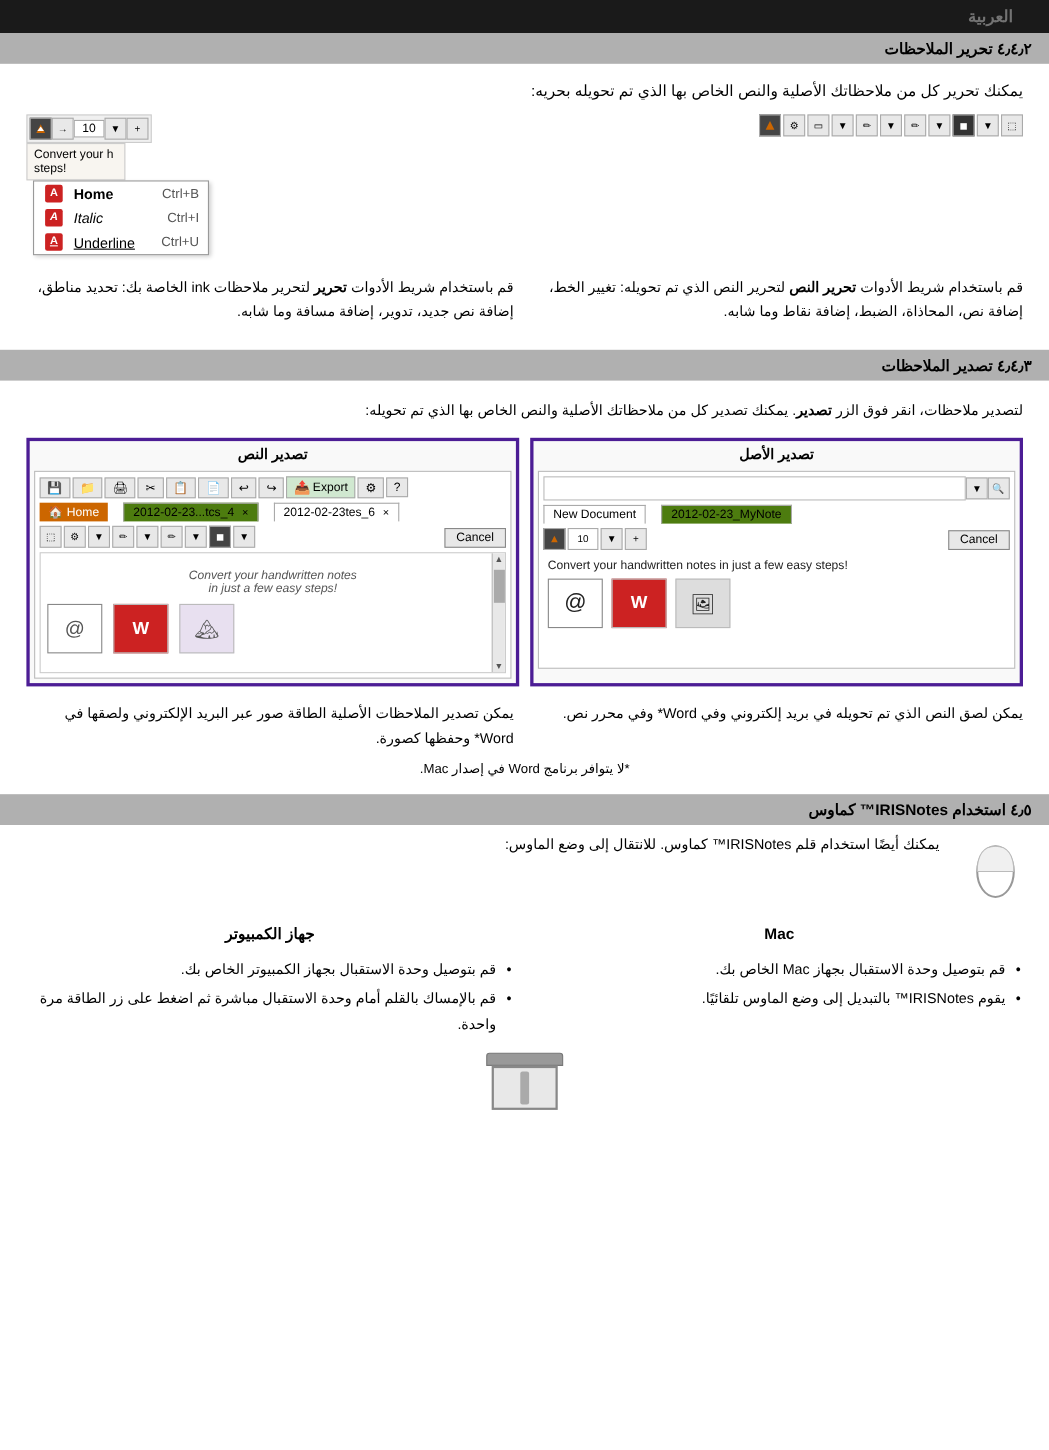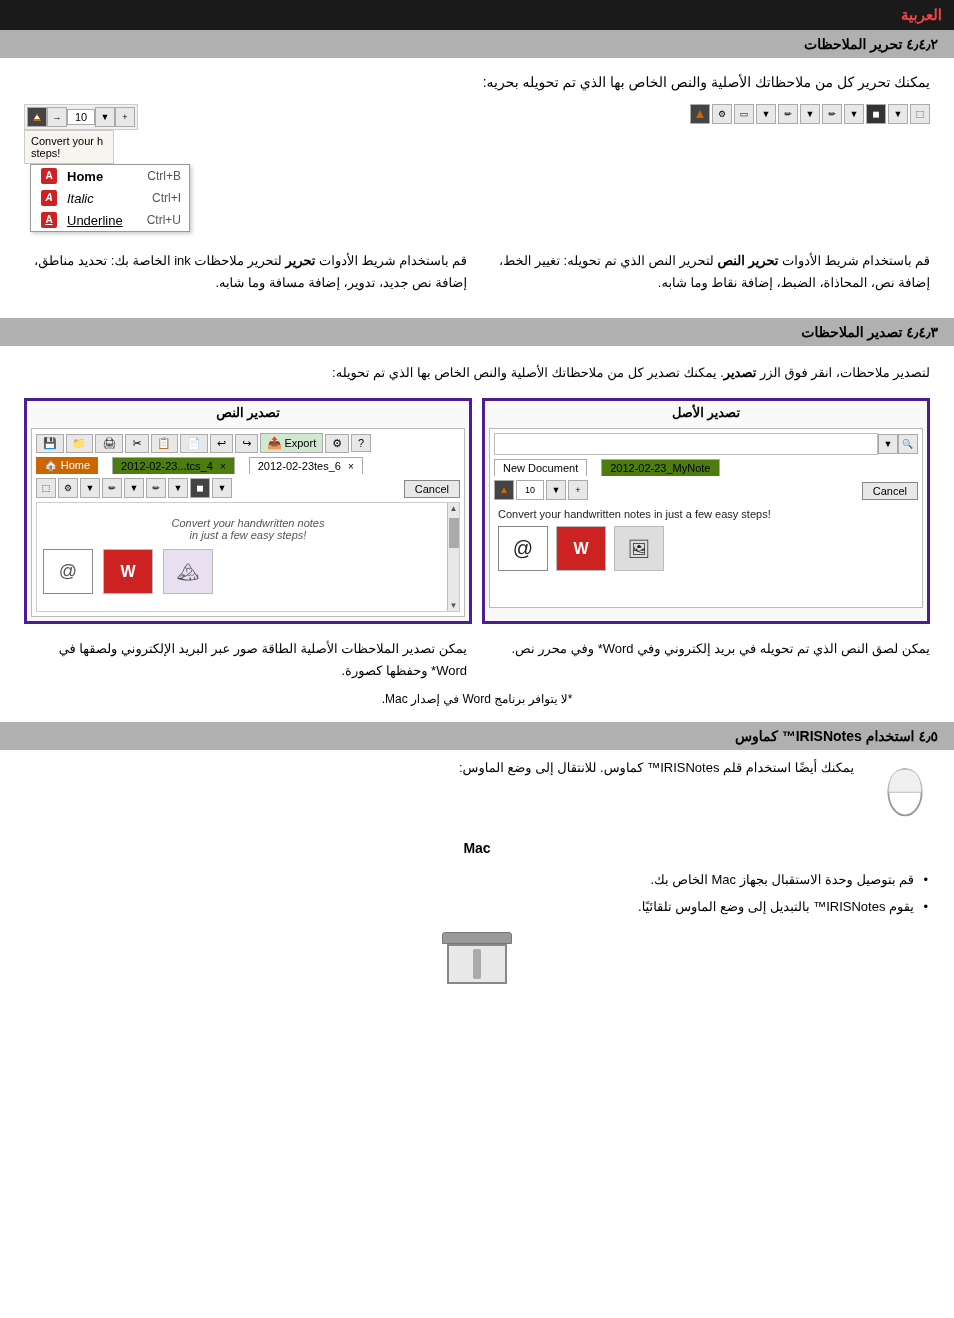--- a/index.html
+++ b/index.html
@@ -6,23 +6,23 @@
     body {
       font-family: Arial, sans-serif;
       background: #fff;
       color: #000;
       width: 954px;
       direction: rtl;
     }
 
     .page-header {
       background: #1a1a1a;
-      color: #ef4444;
+      color: #737373;
       text-align: right;
-      padding: 6px 12px;
+      padding: 6px 33px;
       font-size: 15px;
       font-weight: bold;
     }
 
     .section-header {
       background: #b0b0b0;
       color: #000;
       text-align: right;
       padding: 6px 16px;
       font-size: 14px;
@@ -654,20 +654,27 @@
         <line x1="7" y1="35" x2="43" y2="35" stroke="#bbb" stroke-width="1"></line>
       </svg>
     </div>
     <div class="mouse-text">
       <span>يمكنك أيضًا استخدام قلم IRISNotes™ كماوس. للانتقال إلى وضع الماوس:</span>
     </div>
   </div>
 
   <div class="two-col">
 
+    <div class="col-block">
+      <div class="col-title">جهاز الكمبيوتر</div>
+      <ul class="bullet-list">
+        <li>قم بتوصيل وحدة الاستقبال بجهاز الكمبيوتر الخاص بك.</li>
+        <li>قم بالإمساك بالقلم أمام وحدة الاستقبال مباشرة ثم اضغط على زر الطاقة مرة واحدة.</li>
+      </ul>
+    </div>
 
     <div class="col-block">
       <div class="col-title">Mac</div>
       <ul class="bullet-list">
         <li>قم بتوصيل وحدة الاستقبال بجهاز Mac الخاص بك.</li>
         <li>يقوم IRISNotes™ بالتبديل إلى وضع الماوس تلقائيًا.</li>
       </ul>
     </div>
   </div>
 

